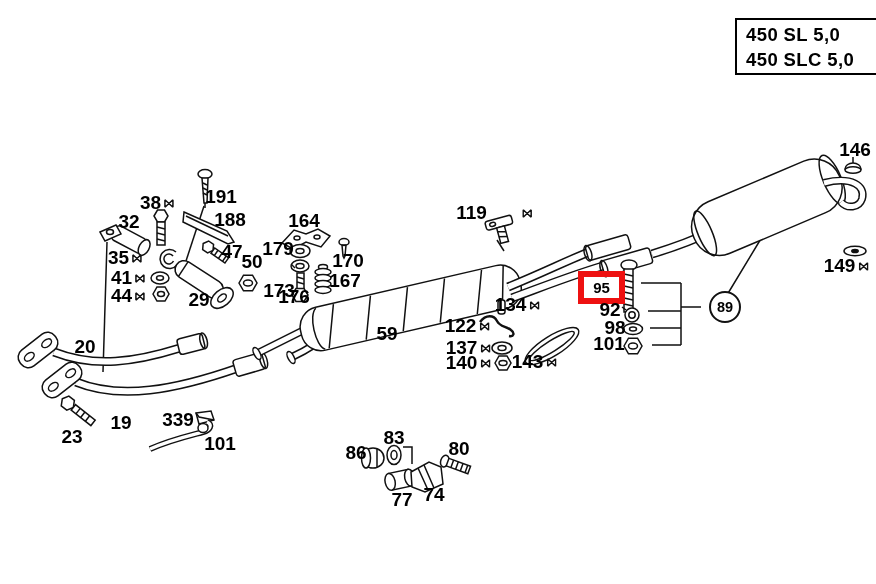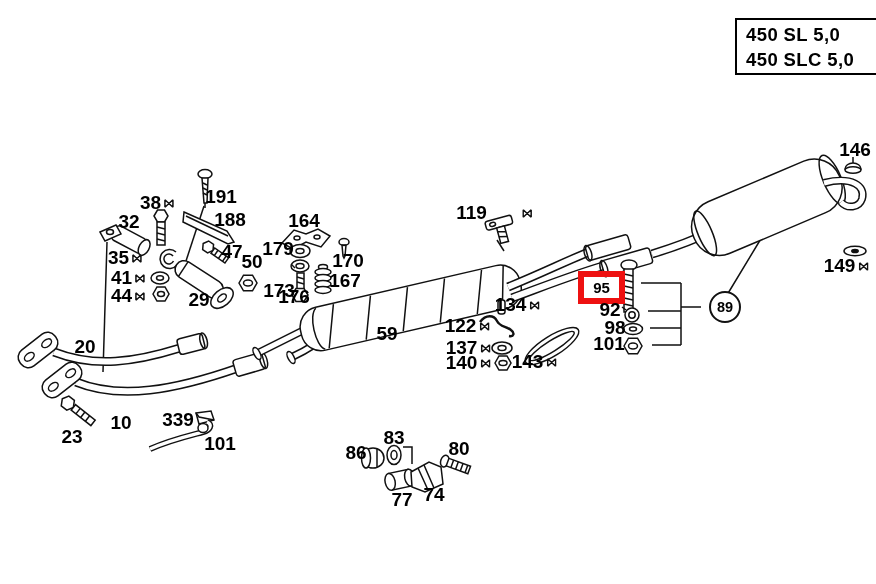--- a/index.html
+++ b/index.html
@@ -265,21 +265,21 @@
         </g>
       </g>
     </g>
   </svg>
 
   <div id="labels-layer">
       <div class="plabel" style="left: 85px; top: 347px;">
         <span>20</span>
       </div>
       <div class="plabel" style="left: 121px; top: 423px;">
-        <span>10</span>
+        <span>19</span>
       </div>
       <div class="plabel" style="left: 72px; top: 437px;">
         <span>23</span>
       </div>
       <div class="plabel" style="left: 129px; top: 222px;">
         <span>32</span>
       </div>
       <div class="plabel" style="left: 157px; top: 203px;">
         <span>38</span>
         <span class="std">

